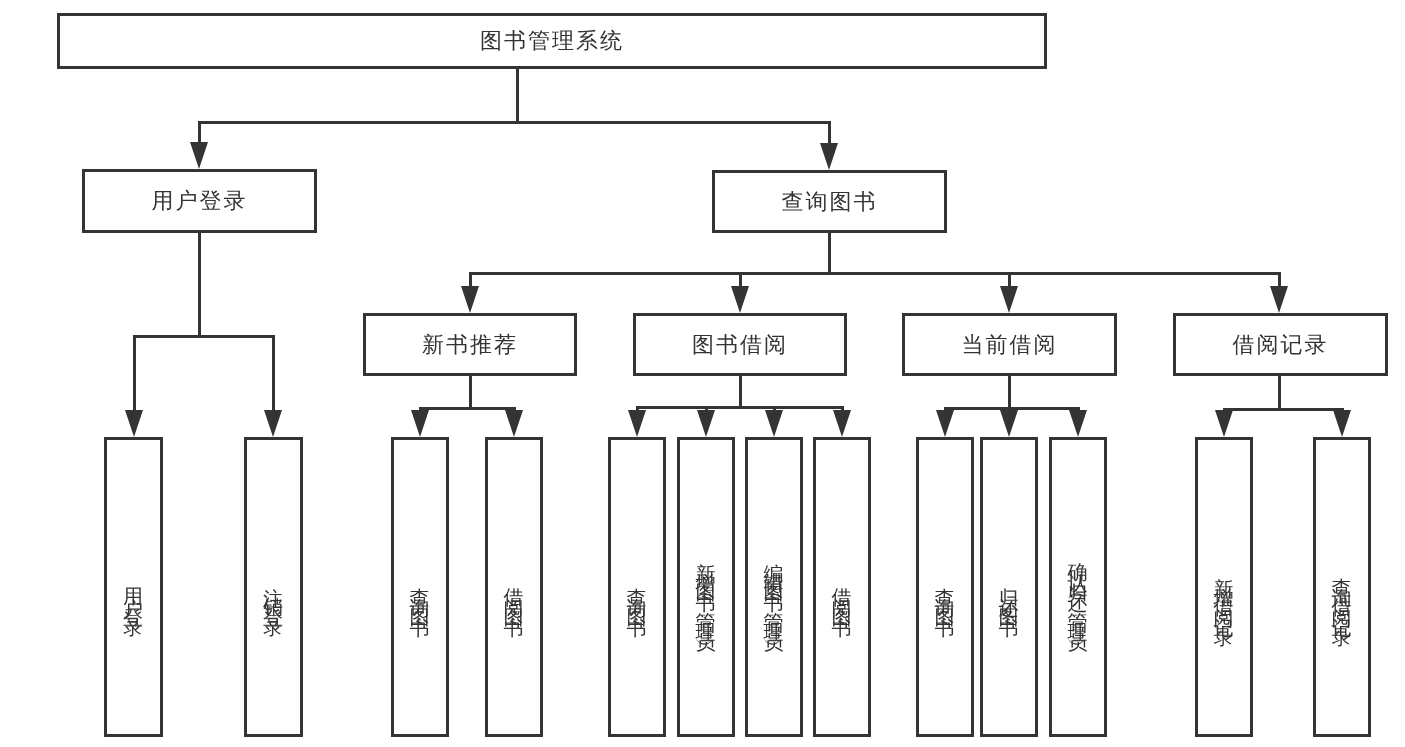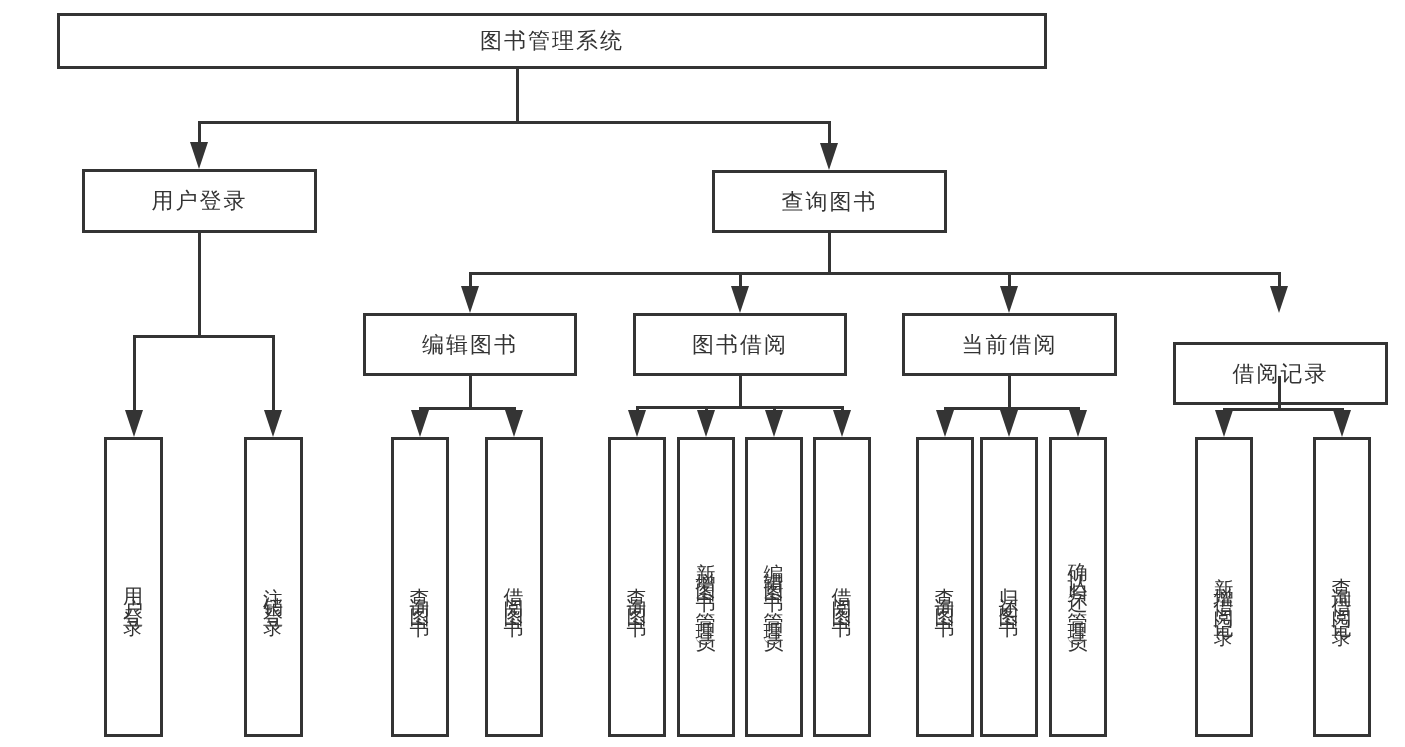--- a/index.html
+++ b/index.html
@@ -62,29 +62,29 @@
 <div class="node h" style="left: 22px; top: 13px; width: 990px; height: 56px; margin-left: 35px;">
       <span class="lbl">图书管理系统</span>
     </div>
     <div class="node h" style="left: 82px; top: 169px; width: 235px; height: 64px;">
       <span class="lbl">用户登录</span>
     </div>
     <div class="node h" style="left: 712px; top: 170px; width: 235px; height: 63px;">
       <span class="lbl">查询图书</span>
     </div>
     <div class="node h" style="left: 363px; top: 313px; width: 214px; height: 63px;">
-      <span class="lbl">编辑图书</span>
+      <span class="lbl">新书推荐</span>
     </div>
     <div class="node h" style="left: 633px; top: 313px; width: 214px; height: 63px;">
       <span class="lbl">图书借阅</span>
     </div>
     <div class="node h" style="left: 902px; top: 313px; width: 215px; height: 63px;">
       <span class="lbl">当前借阅</span>
     </div>
-    <div class="node h" style="left: 1173px; top: 313px; width: 215px; height: 63px; margin-top: 29px;">
+    <div class="node h" style="left: 1173px; top: 313px; width: 215px; height: 63px;">
       <span class="lbl">借阅记录</span>
     </div>
     <div class="node v" style="left: 104px; top: 437px; width: 59px; height: 300px;">
       <span class="lbl">用户登录</span>
     </div>
     <div class="node v" style="left: 244px; top: 437px; width: 59px; height: 300px;">
       <span class="lbl">注销登录</span>
     </div>
     <div class="node v" style="left: 391px; top: 437px; width: 58px; height: 300px;">
       <span class="lbl">查询图书</span>

